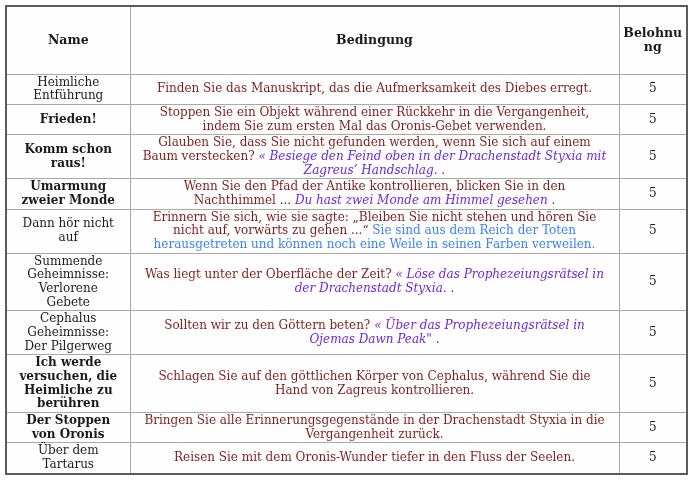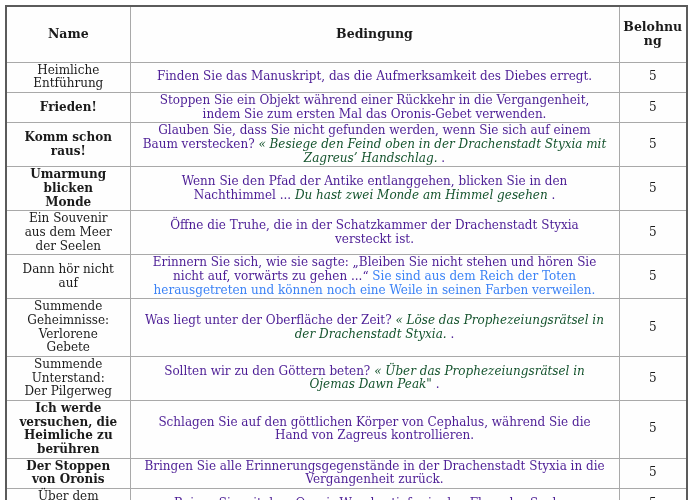--- a/index.html
+++ b/index.html
@@ -27,28 +27,28 @@
     border: 1px solid #a9a9a9;
     padding: 1px 12px;
     text-align: center;
     vertical-align: middle;
     line-height: 1.14;
     overflow-wrap: break-word;
   }
   th {
     font-weight: bold;
     font-size: 12.5px;
-    padding: 13px 2px;
+    padding: 19px 2px;
   }
   col.col-name   { width: 124px; }
   col.col-cond   { width: 489px; }
   col.col-reward { width: 68px; }
   td.name-cell.bold { font-weight: bold; margin-top: 16px; }
-  .seg-n  { color: #4c1d95; font-style: normal; margin-top: 33px; }
-  .seg-gi { color: #14532d; font-style: italic; }
+  .seg-n  { color: #7f1d1d; font-style: normal; margin-top: 33px; }
+  .seg-gi { color: #6d28d9; font-style: italic; }
   .seg-g  { color: #3b82f6; font-style: normal; }
 </style>
 </head>
 <body>
 
 <div class="table-wrap">
   <table class="achievements">
     <colgroup>
       <col class="col-name">
       <col class="col-cond">
@@ -74,45 +74,40 @@
     <td class="reward-cell">5</td>
   </tr>
 
   <tr>
     <td class="name-cell bold">Komm schon raus!</td>
     <td class="cond-cell"><span class="seg-n">Glauben Sie, dass Sie nicht gefunden werden, wenn Sie sich auf einem Baum verstecken? </span><span class="seg-gi">« Besiege den Feind oben in der Drachenstadt Styxia mit Zagreus’ Handschlag.</span><span class="seg-n"> .</span></td>
     <td class="reward-cell">5</td>
   </tr>
 
   <tr>
-    <td class="name-cell bold">Umarmung blicken Monde</td>
-    <td class="cond-cell"><span class="seg-n">Wenn Sie den Pfad der Antike entlanggehen, blicken Sie in den Nachthimmel ... </span><span class="seg-gi">Du hast zwei Monde am Himmel gesehen</span><span class="seg-n"> .</span></td>
+    <td class="name-cell bold">Umarmung zweier Monde</td>
+    <td class="cond-cell"><span class="seg-n">Wenn Sie den Pfad der Antike kontrollieren, blicken Sie in den Nachthimmel ... </span><span class="seg-gi">Du hast zwei Monde am Himmel gesehen</span><span class="seg-n"> .</span></td>
     <td class="reward-cell">5</td>
   </tr>
 
-  <tr>
-    <td class="name-cell">Ein Souvenir aus dem Meer der Seelen</td>
-    <td class="cond-cell"><span class="seg-n">Öffne die Truhe, die in der Schatzkammer der Drachenstadt Styxia versteckt ist.</span></td>
-    <td class="reward-cell">5</td>
-  </tr>
 
   <tr>
     <td class="name-cell">Dann hör nicht auf</td>
     <td class="cond-cell"><span class="seg-n">Erinnern Sie sich, wie sie sagte: „Bleiben Sie nicht stehen und hören Sie nicht auf, vorwärts zu gehen ...“ </span><span class="seg-g">Sie sind aus dem Reich der Toten herausgetreten und können noch eine Weile in seinen Farben verweilen.</span></td>
     <td class="reward-cell">5</td>
   </tr>
 
   <tr>
     <td class="name-cell">Summende Geheimnisse: Verlorene Gebete</td>
     <td class="cond-cell"><span class="seg-n">Was liegt unter der Oberfläche der Zeit? </span><span class="seg-gi">« Löse das Prophezeiungsrätsel in der Drachenstadt Styxia.</span><span class="seg-n"> .</span></td>
     <td class="reward-cell">5</td>
   </tr>
 
   <tr>
-    <td class="name-cell">Summende Unterstand: Der Pilgerweg</td>
+    <td class="name-cell">Cephalus Geheimnisse: Der Pilgerweg</td>
     <td class="cond-cell"><span class="seg-n">Sollten wir zu den Göttern beten? </span><span class="seg-gi">« Über das Prophezeiungsrätsel in Ojemas Dawn Peak" </span><span class="seg-n">.</span></td>
     <td class="reward-cell">5</td>
   </tr>
 
 
 
   <tr>
     <td class="name-cell bold">Ich werde versuchen, die Heimliche zu berühren</td>
     <td class="cond-cell"><span class="seg-n">Schlagen Sie auf den göttlichen Körper von Cephalus, während Sie die Hand von Zagreus kontrollieren.</span></td>
     <td class="reward-cell">5</td>

